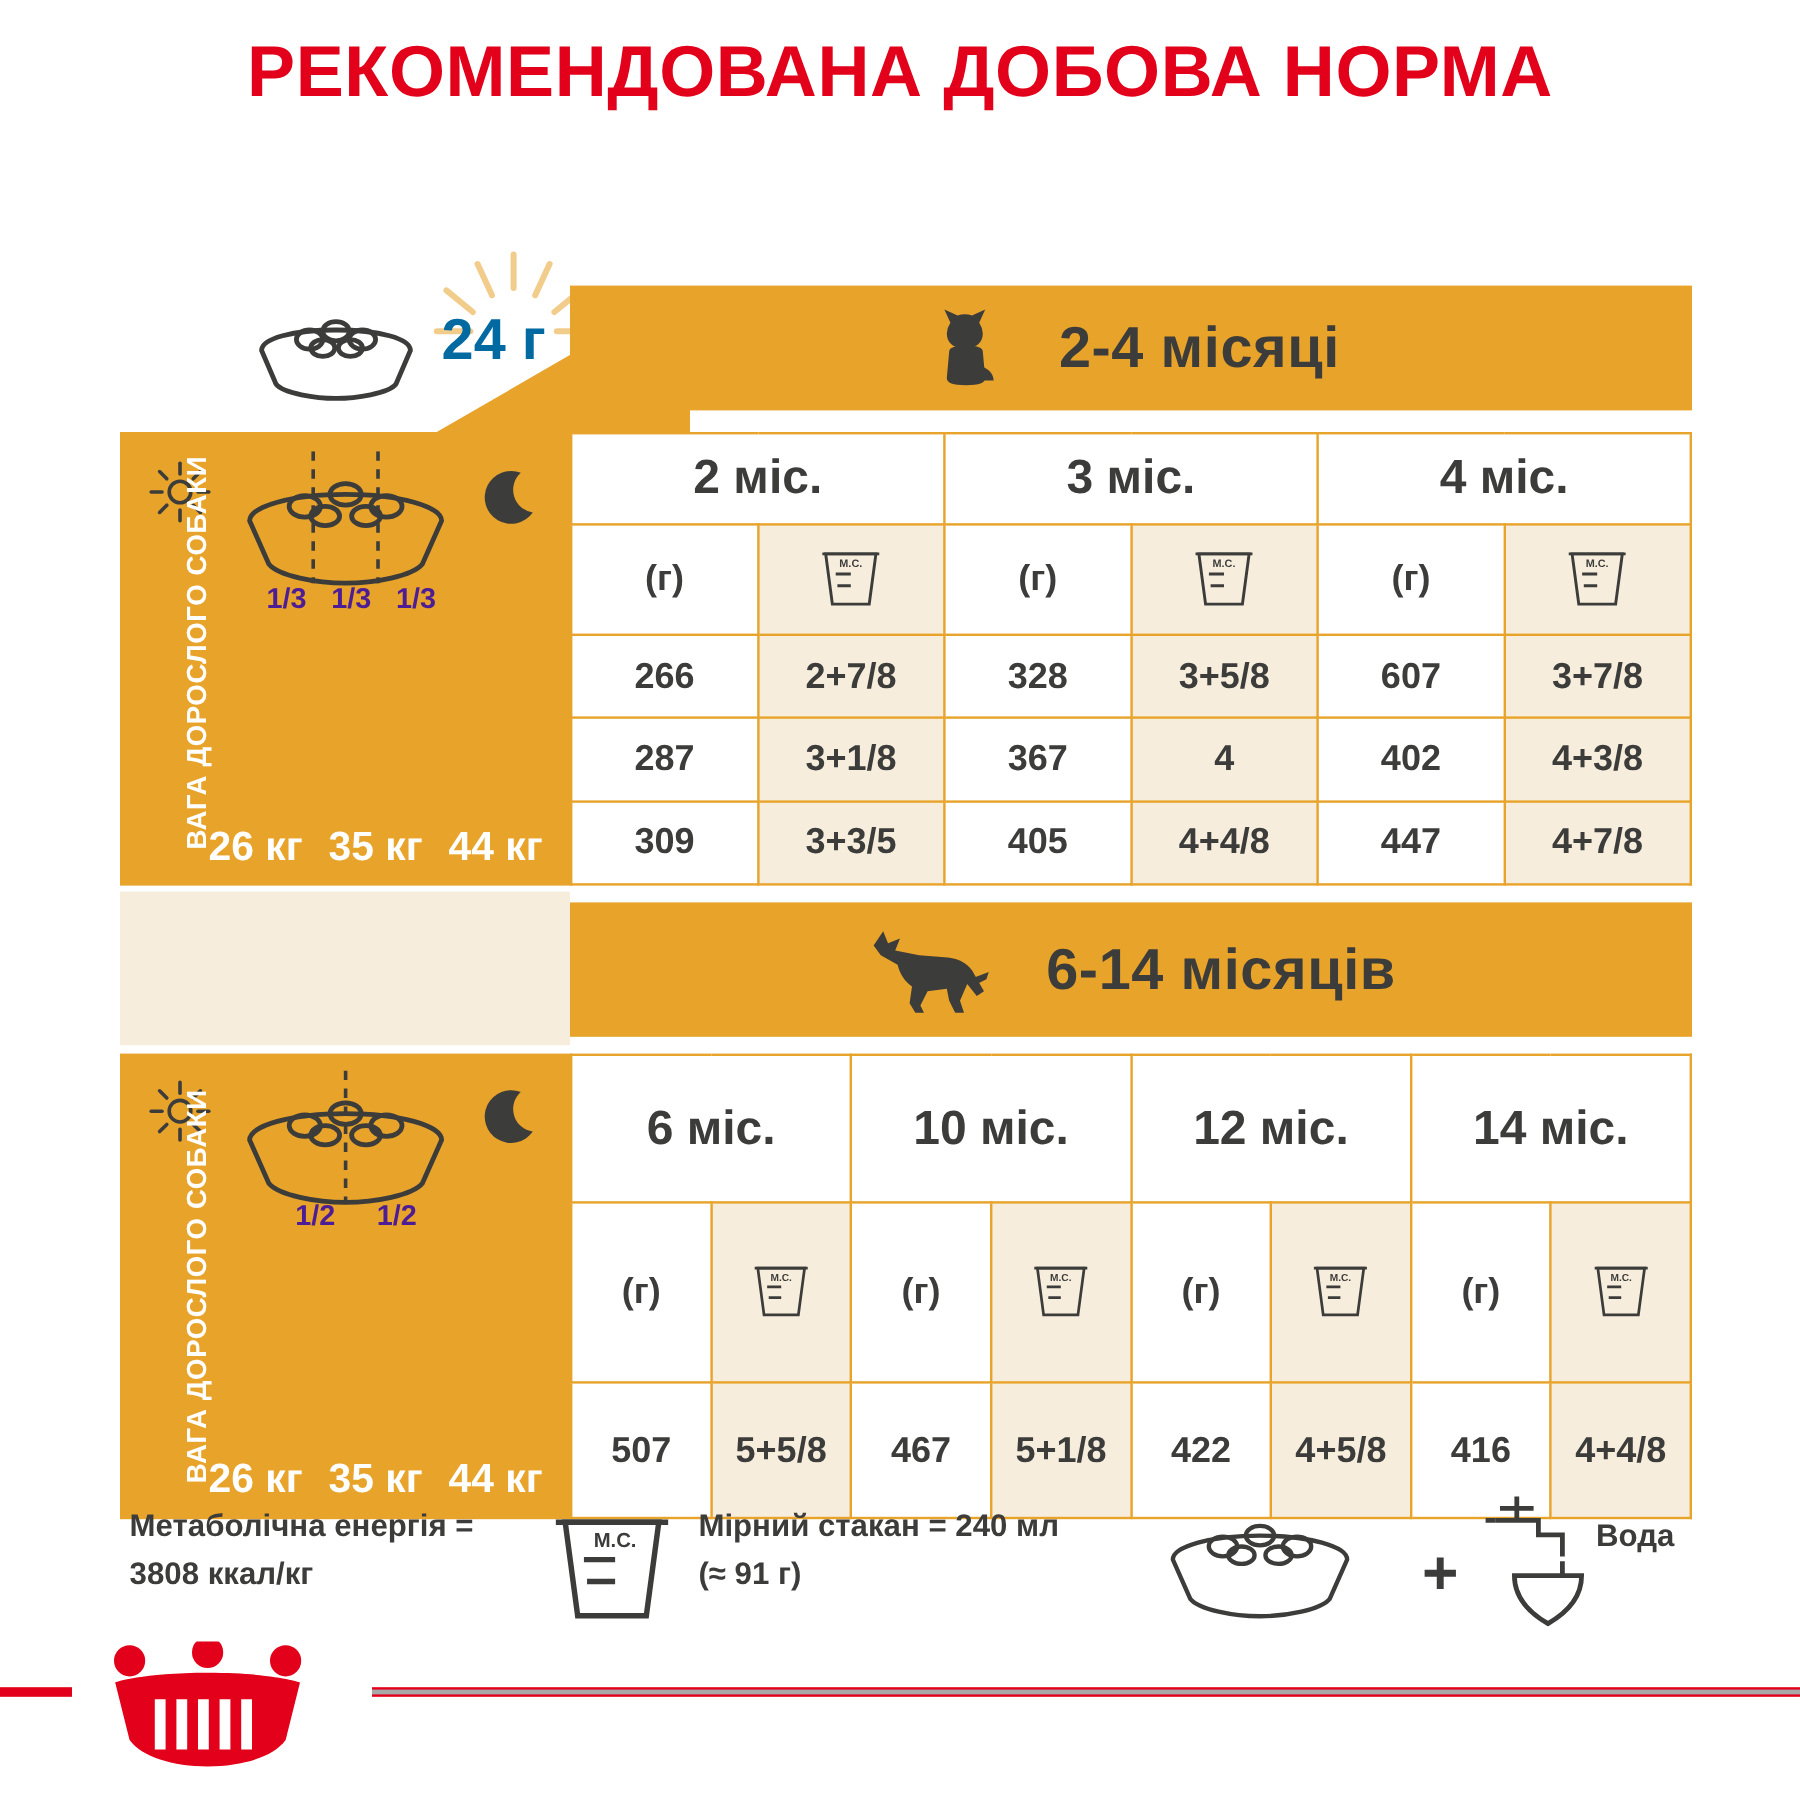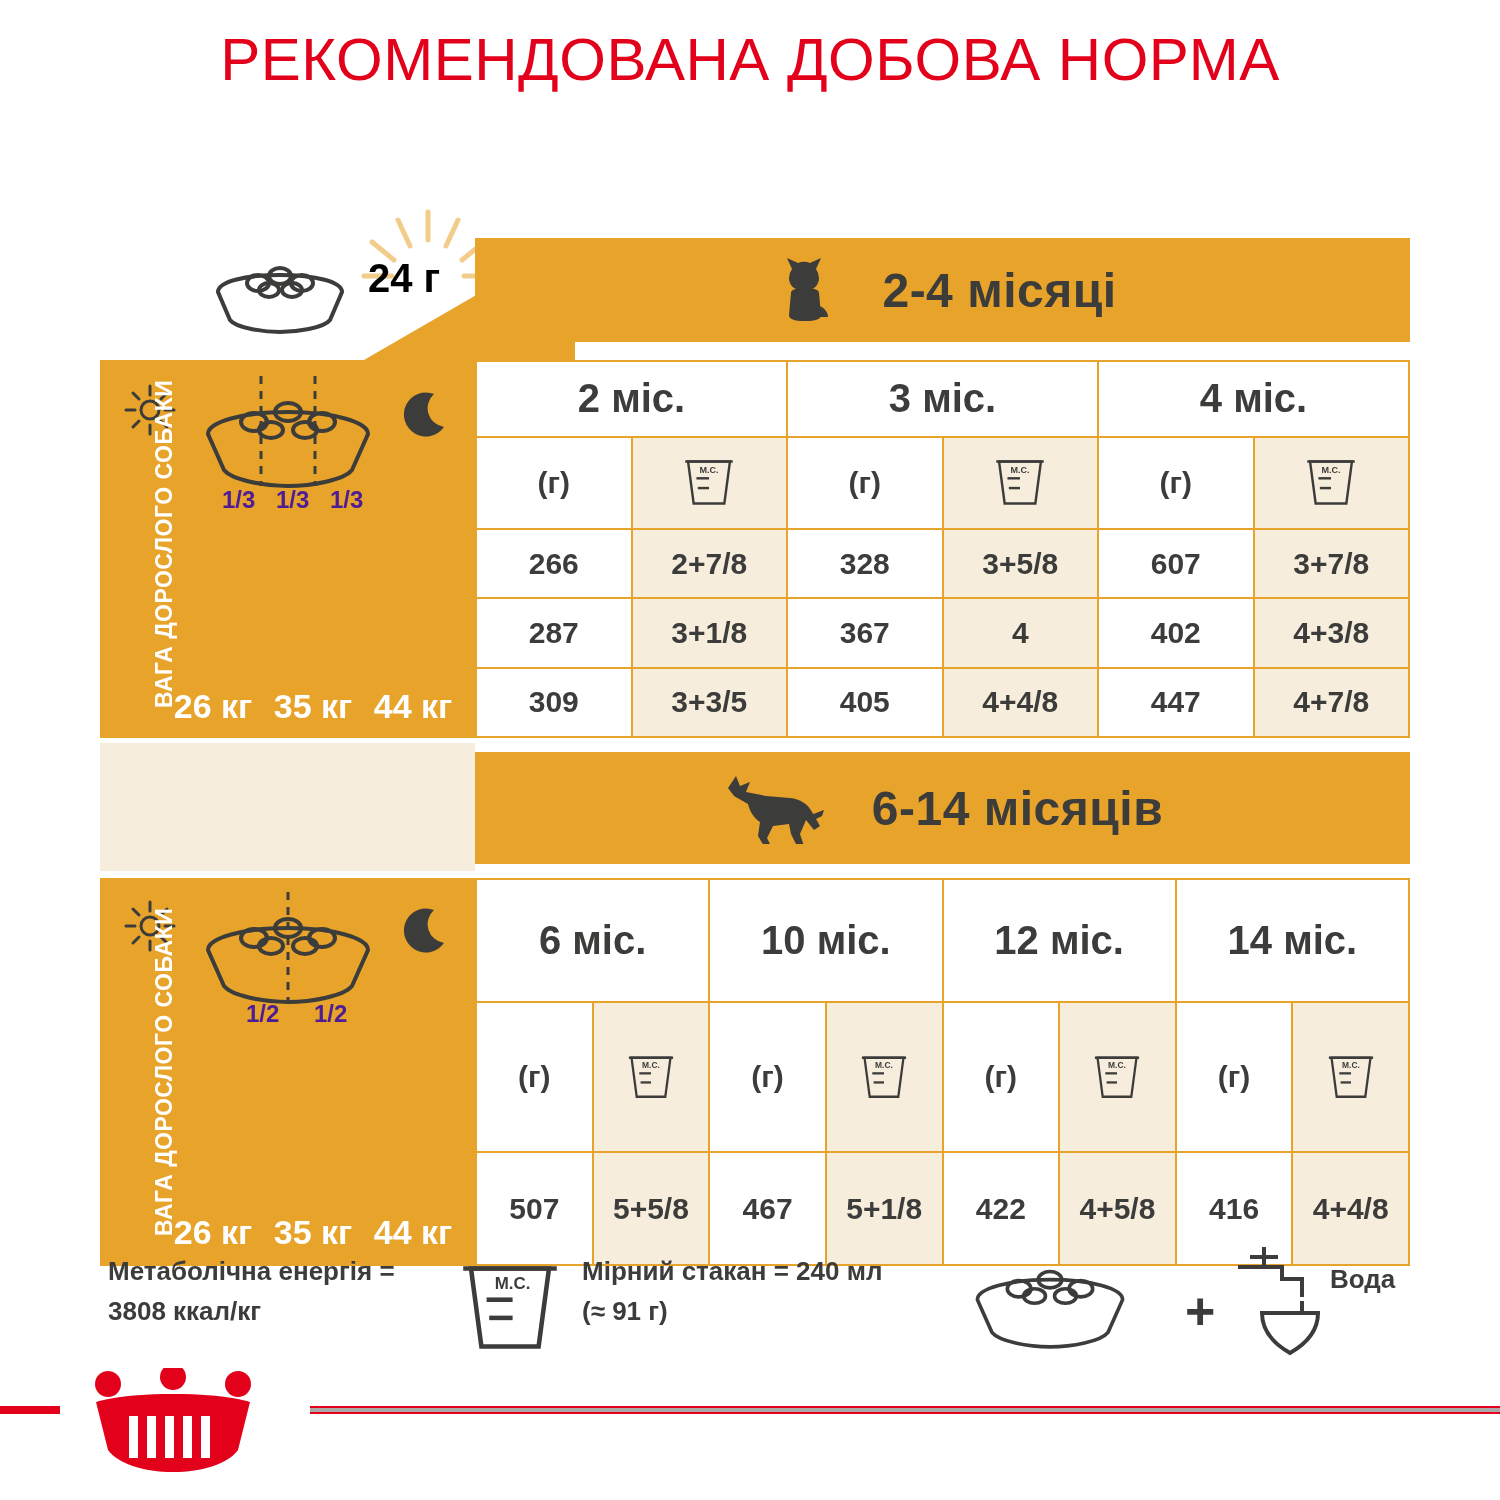--- a/index.html
+++ b/index.html
@@ -22,21 +22,21 @@
 
   
   .title {
     position: absolute;
     left: 150px;
     top: 28px;
     width: 1200px;
     text-align: center;
     color: #e2001a;
     font-size: 60px;
-    font-weight: normal;
+    font-weight: bold;
     line-height: 1.08;
     letter-spacing: 0.5px;
   }
 
   
   .tbl {
     position: absolute;
     left: 100px;
     top: 238px;
     width: 1310px;
@@ -57,23 +57,23 @@
     top: 0;
     width: 100%;
     height: 100%;
     background: #e8a32b;
     clip-path: polygon(33% 100%, 100% 0%, 100% 100%);
   }
   .gram-label {
     position: absolute;
     left: 108px;
     top: 18px;
-    font-size: 40px;
-    font-weight: bold;
-    color: #000000;
+    font-size: 48px;
+    font-weight: bold;
+    color: #0369a1;
   }
   .corner-cup {
     position: absolute;
     left: 238px;
     top: 22px;
   }
   .bowl-top {
     position: absolute;
     left: -60px;
     top: 10px;

